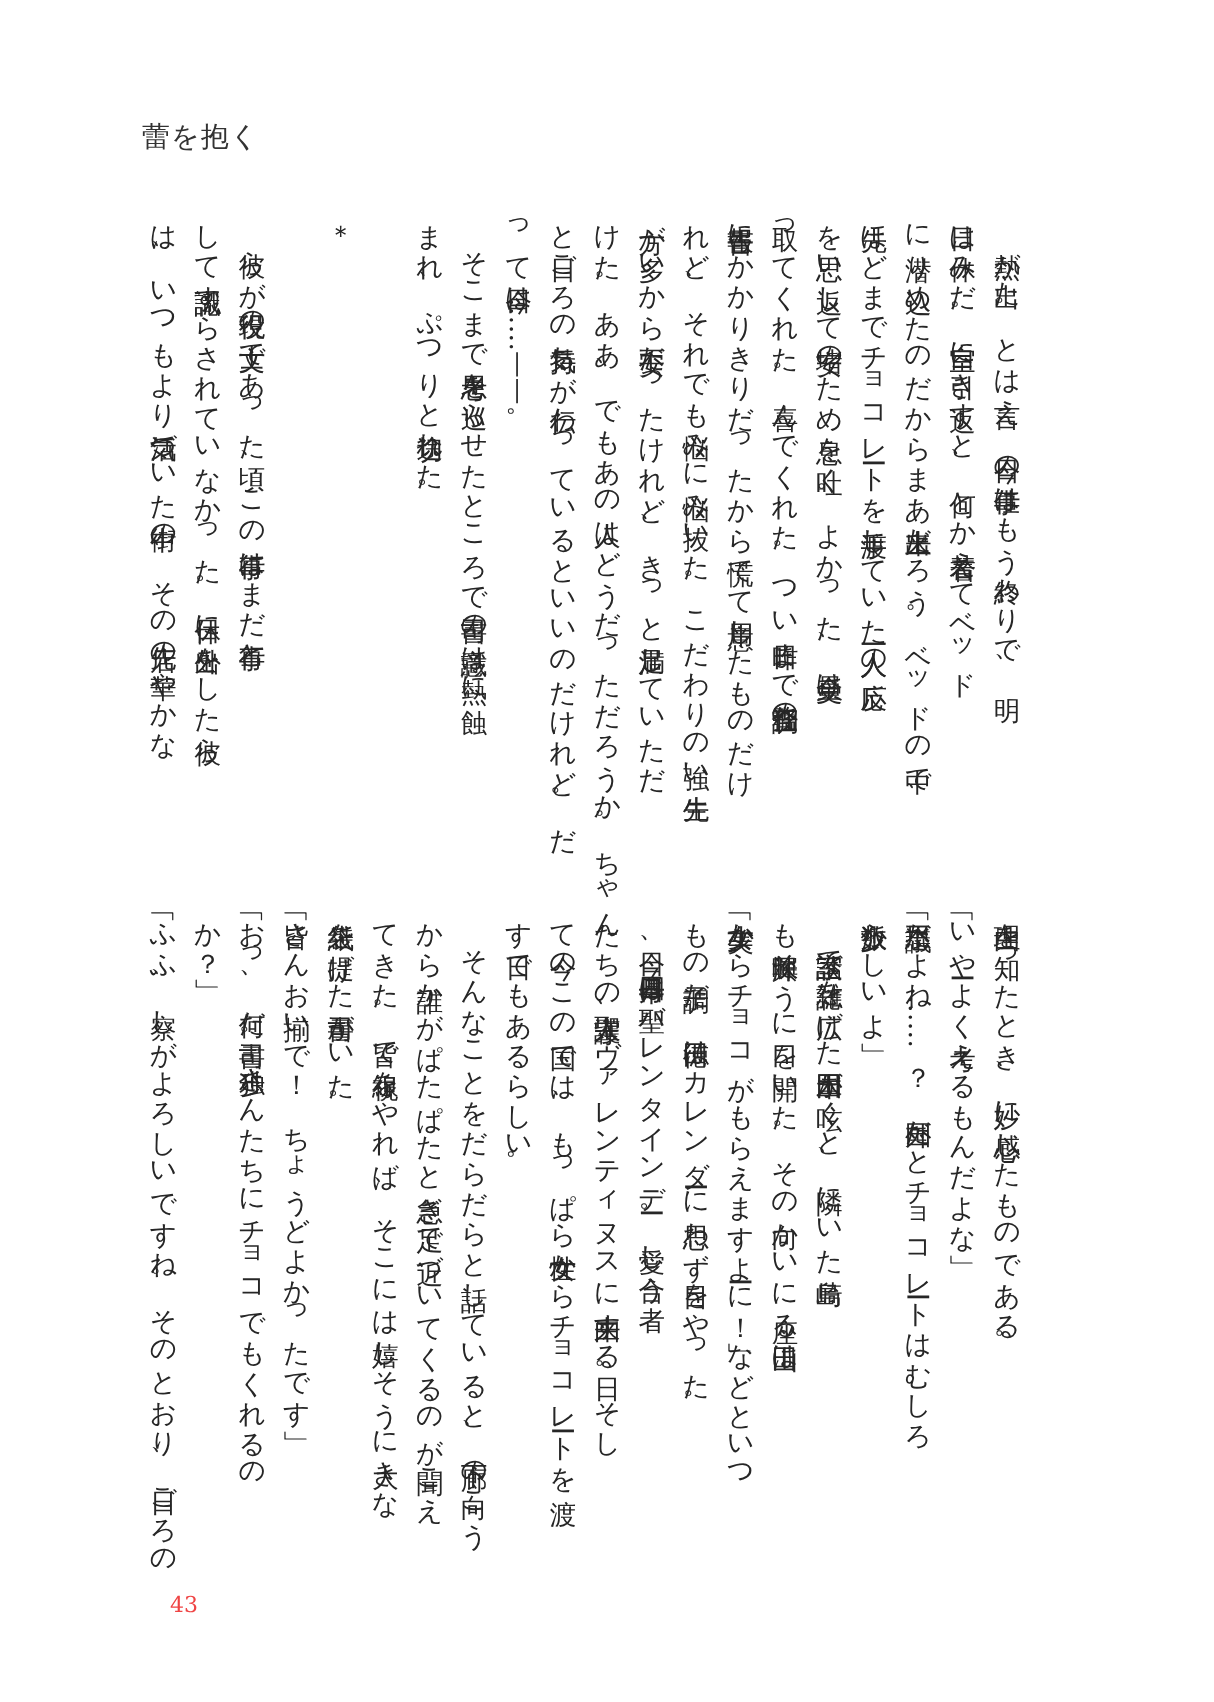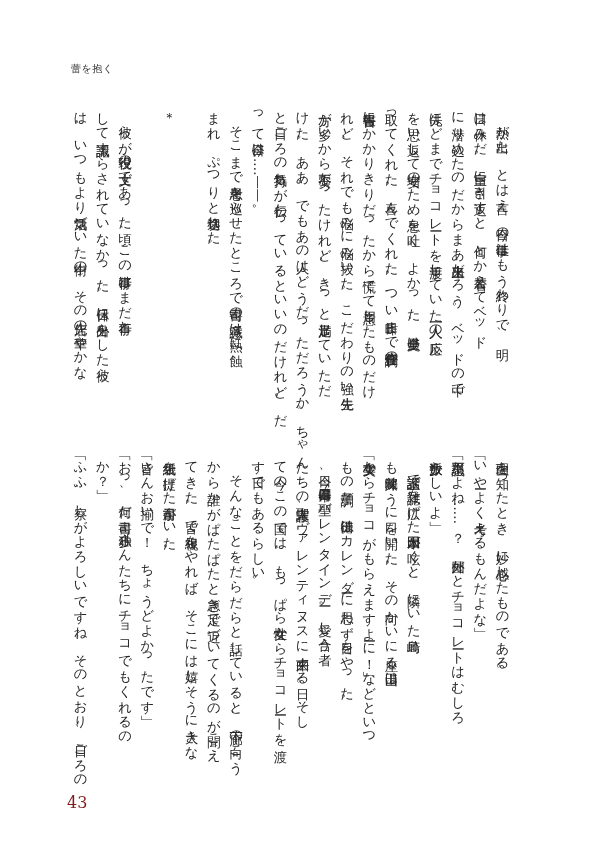--- a/index.html
+++ b/index.html
@@ -12,21 +12,21 @@
     height: 851px;
     position: relative;
     overflow: hidden;
     font-family: "DejaVu Serif", "Liberation Serif", serif;
     color: #222222;
   }
   .running-header {
     position: absolute;
     left: 71px;
     top: 61px;
-    font-size: 10px;
+    font-size: 14px;
     line-height: 16px;
     color: #333333;
     letter-spacing: 0.5px;
   }
   .text-block {
     position: absolute;
     left: 69px;
     width: 444px;
     writing-mode: vertical-rl;
     -webkit-writing-mode: vertical-rl;
@@ -49,25 +49,25 @@
     white-space: nowrap;
   }
   .col.blank {
     visibility: hidden;
   }
   .col.separator {
     text-align: start;
   }
   .page-number {
     position: absolute;
-    left: 67px;
+    left: 85px;
     top: 796px;
-    font-size: 16px;
+    font-size: 11px;
     line-height: 14px;
-    color: #7f1d1d;
+    color: #ef4444;
   }
 </style>
 </head>
 <body>
 
 <div class="running-header">蕾を抱く</div>
 
 <div class="text-block upper">
   <span class="col">　熱が出た。とは言え、今日の仕事はもう終わりで、明</span>
   <span class="col">日は休みだ。自室に引き返すと、何とか着替えてベッド</span>

